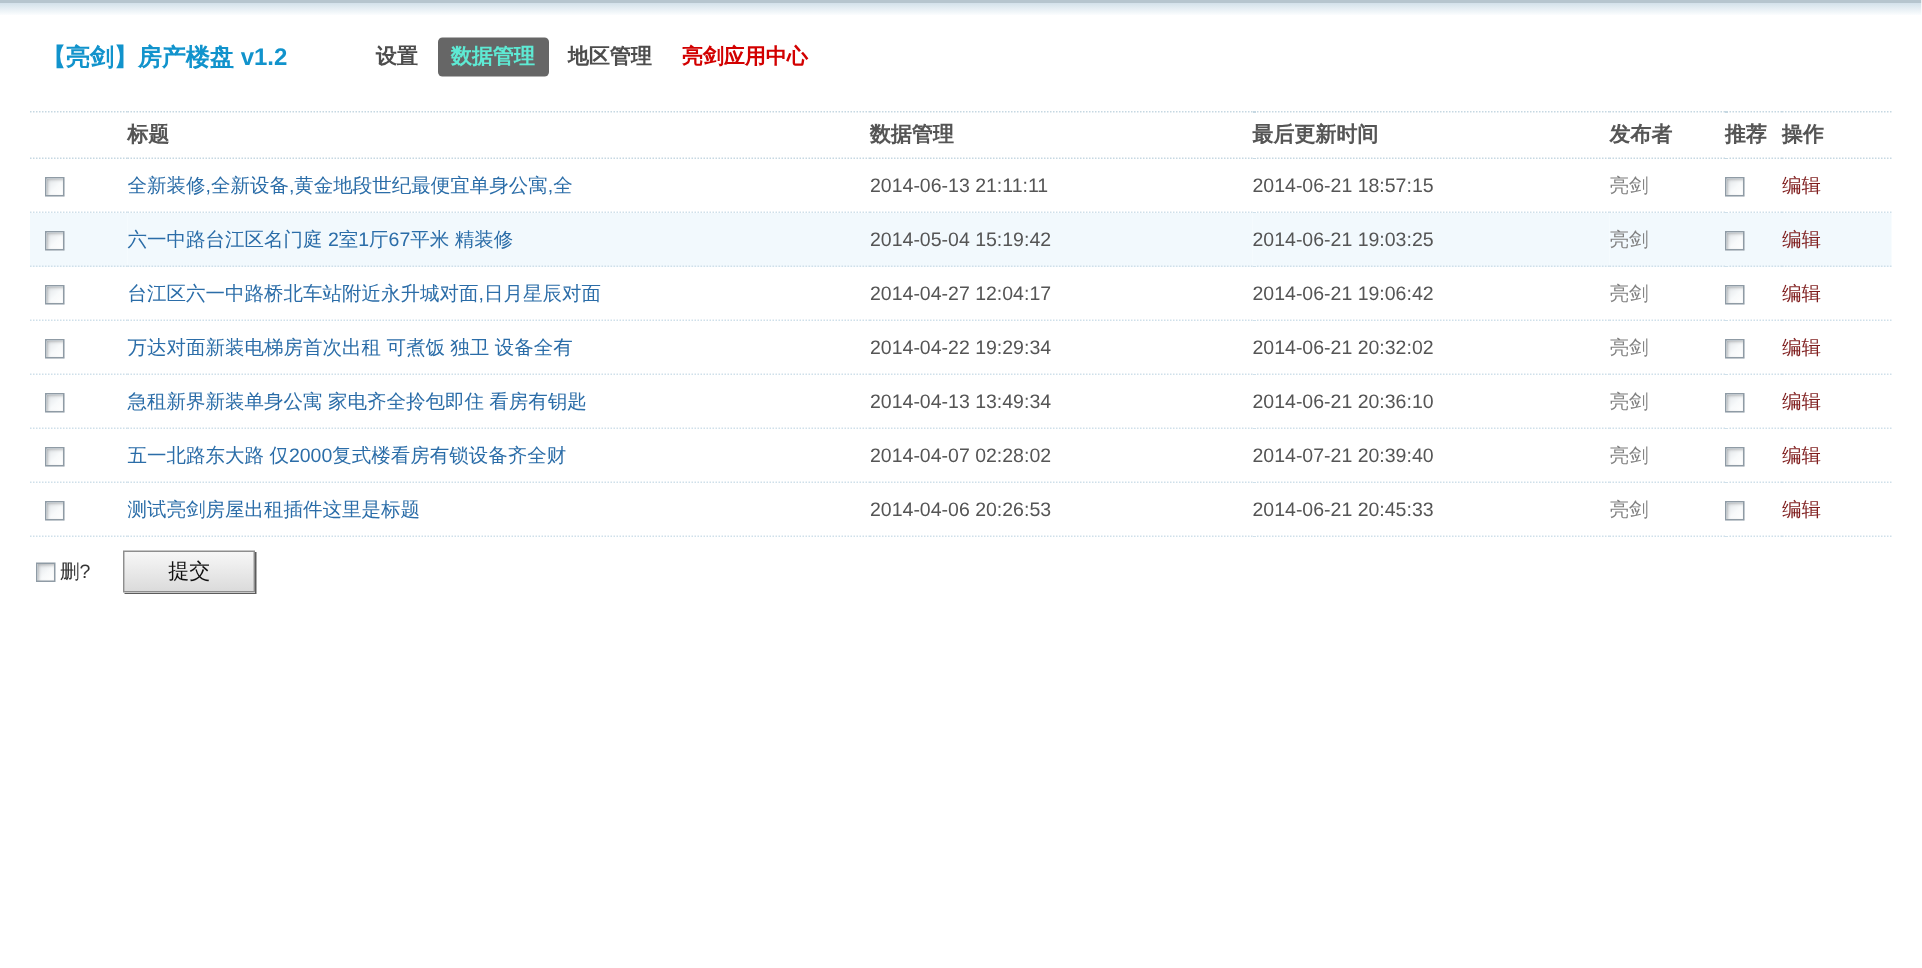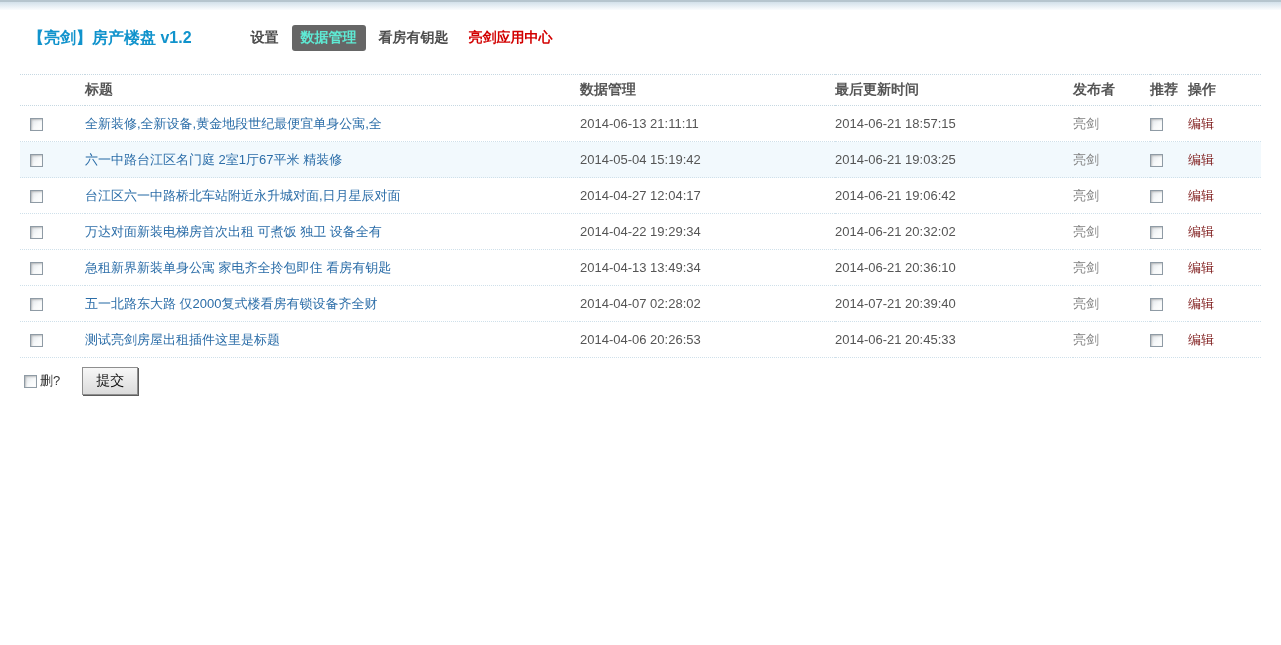--- a/index.html
+++ b/index.html
@@ -34,36 +34,36 @@
 
   
   .cb { appearance:none; -webkit-appearance:none; width:13px; height:13px;
     border:1px solid #8f9ba5; background:linear-gradient(135deg,#dfe3e7,#f7f9fa 55%,#fff);
     box-shadow:inset 1px 1px 2px rgba(0,0,0,.22); vertical-align:middle;
     cursor:pointer; display:inline-block; }
 
   
   .footer-controls { margin:9px 0 0 24px; display:flex; align-items:center; }
   .del-label { font-size:13px; color:#333; margin-left:3px; }
-  .submit-btn { margin-left:22px; font-size:14px; color:#111; padding:4px 13px;
+  .submit-btn { margin-left:22px; font-size:14px; color:#111; padding:4px 29px;
     background:linear-gradient(#f7f7f7,#dbdbdb); border:1px solid #8e8e8e;
     box-shadow:1px 1px 0 #5c5c5c; cursor:pointer;
     font-family:"Liberation Sans","DejaVu Sans",sans-serif; }
 </style>
 </head>
 <body>
 
 <div class="topband"></div>
 
 <div class="nav">
   <span class="app-title">【亮剑】房产楼盘 v1.2</span>
   <div class="tabs">
     <a class="tab">设置</a>
     <a class="tab active">数据管理</a>
-    <a class="tab">看房有钥匙</a>
+    <a class="tab">地区管理</a>
     <a class="tab red">亮剑应用中心</a>
   </div>
 </div>
 
 <table>
   <colgroup>
     <col style="width:65px">
       <col style="width:495px">
       <col style="width:255px">
     <col style="width:238px">

